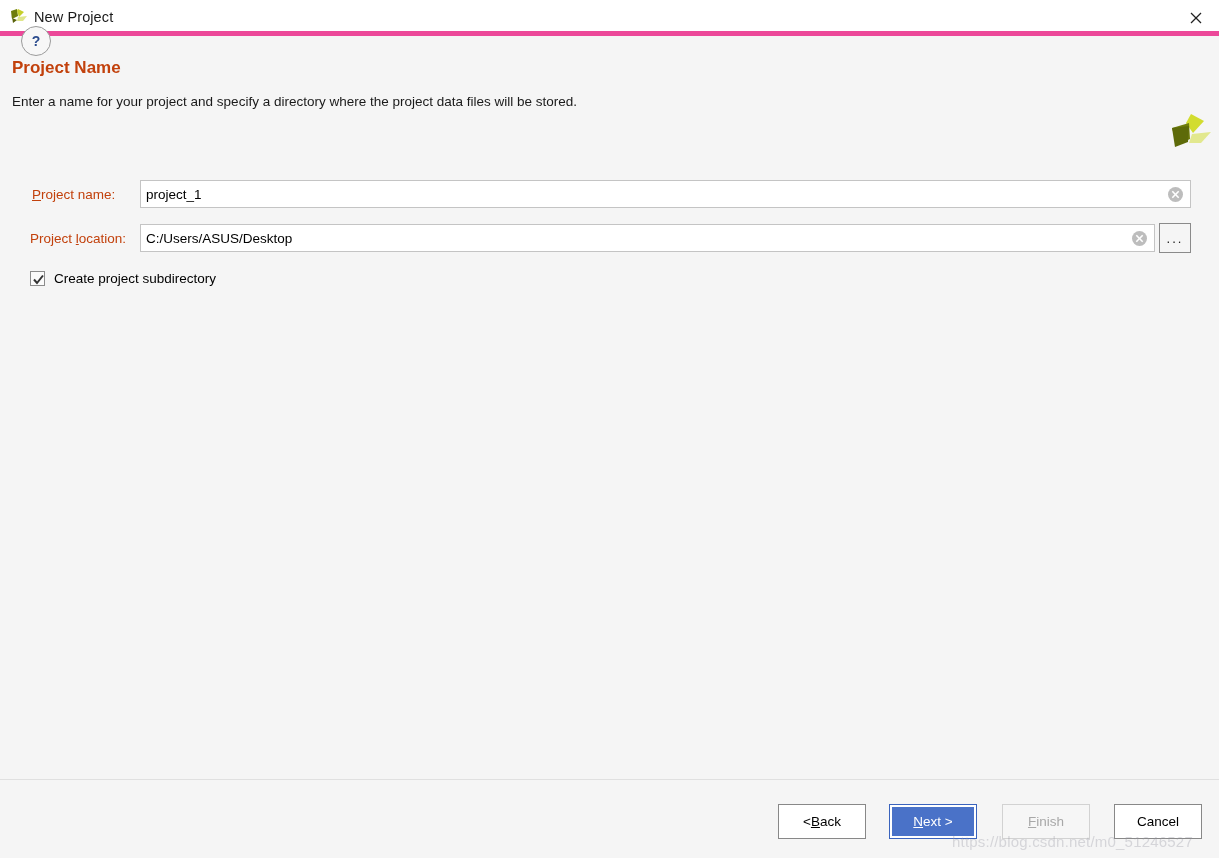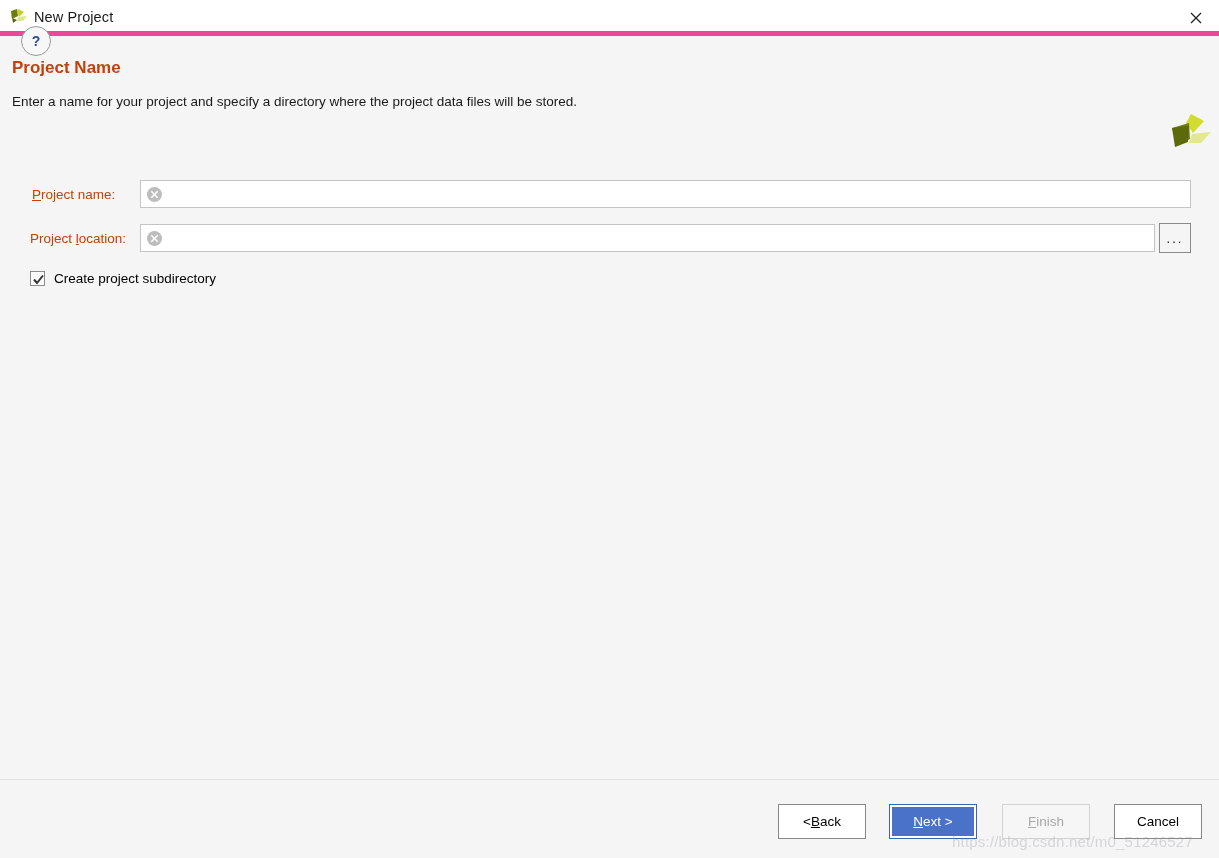--- a/index.html
+++ b/index.html
@@ -269,33 +269,35 @@
       <polygon points="5,17 8,36 21,31 22,15" fill="#5d6a09"></polygon>
     </svg>
   </span>
 </div>
 
 <div class="form-area">
 
   <div class="field-row">
     <div class="field-label" style="left:32px; top:60px;"><span class="mnemonic">P</span><span>roject name:</span></div>
     <div class="text-input" style="left:140px; top:53px; width:1051px; height:28px;" title="project_1">
+      <span class="value">project_1</span>
       <span class="clear-icon">
         <svg width="17" height="17" viewBox="0 0 17 17">
           <circle cx="8.5" cy="8.5" r="7.5" fill="#bdbdbd"></circle>
           <line x1="5.3" y1="5.3" x2="11.7" y2="11.7" stroke="#ffffff" stroke-width="1.6"></line>
           <line x1="11.7" y1="5.3" x2="5.3" y2="11.7" stroke="#ffffff" stroke-width="1.6"></line>
         </svg>
       </span>
     </div>
   </div>
 
   <div class="field-row">
     <div class="field-label" style="left:30px; top:104px;"><span>Project </span><span class="mnemonic">l</span><span>ocation:</span></div>
     <div class="text-input" style="left:140px; top:97px; width:1015px; height:28px;" title="C:/Users/ASUS/Desktop">
+      <span class="value">C:/Users/ASUS/Desktop</span>
       <span class="clear-icon">
         <svg width="17" height="17" viewBox="0 0 17 17">
           <circle cx="8.5" cy="8.5" r="7.5" fill="#bdbdbd"></circle>
           <line x1="5.3" y1="5.3" x2="11.7" y2="11.7" stroke="#ffffff" stroke-width="1.6"></line>
           <line x1="11.7" y1="5.3" x2="5.3" y2="11.7" stroke="#ffffff" stroke-width="1.6"></line>
         </svg>
       </span>
     </div>
     <div class="browse-btn" style="left:1159px; top:96px; width:32px; height:30px;">...</div>
   </div>

